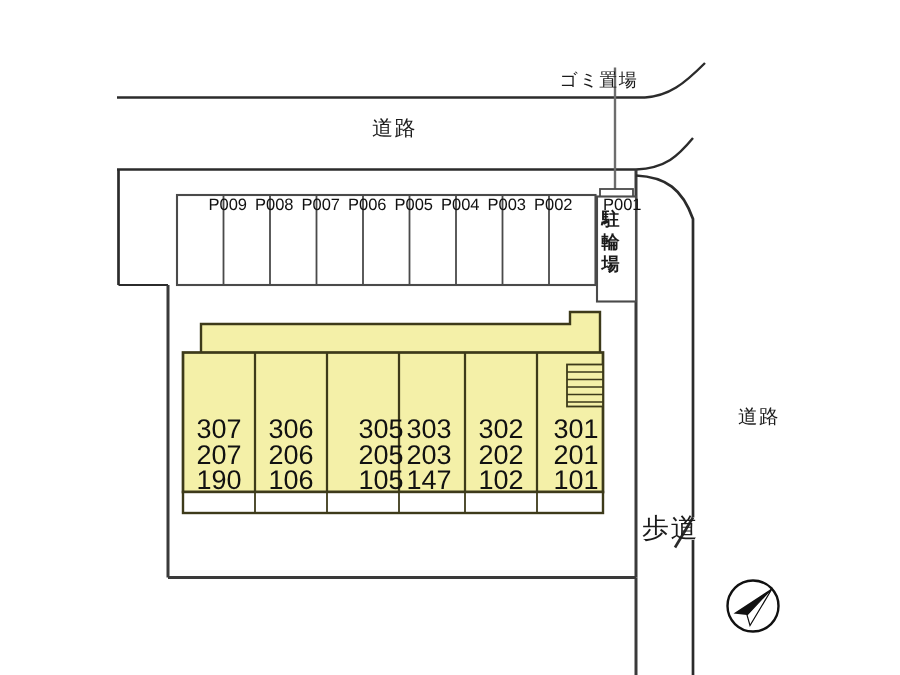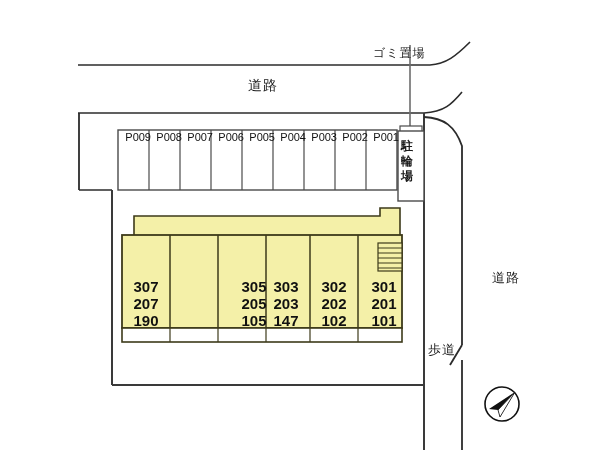--- a/index.html
+++ b/index.html
@@ -45,47 +45,48 @@
   .lbl-gomi {
     left: 373px;
     top: 31px;
     font-size: 12px;
     letter-spacing: 1px;
     margin-top: 16px;
   }
   .lbl-hodou {
     left: 428px;
     top: 343px;
-    font-size: 13px;
+    font-size: 18px;
     letter-spacing: 1px;
   }
   .lbl-chuurin {
     left: 399px;
     top: 139px;
     width: 16px;
     font-size: 12px;
     line-height: 15px;
     text-align: center;
     font-weight: bold;
   }
   .lbl-chuurin span { display: block; }
 
   .pstall-label {
     position: absolute;
     top: 131px;
     width: 32px;
-    text-align: right;
+    text-align: left;
     font-size: 11px;
     color: #111;
+    margin-left: 20px;
   }
   .unit-col {
     position: absolute;
     text-align: center;
-    font-size: 15px;
-    font-weight: bold;
+    font-size: 18px;
+    font-weight: normal;
     color: #111;
     line-height: 17px;
     letter-spacing: 0px;
   }
   .unit-col span { display: block; }
   .compass-wrap {
     position: absolute;
     left: 483px;
     top: 385px;
     width: 38px;
@@ -192,26 +193,31 @@
   </div>
 
   <div class="pstall-label" style="left:119px">P009</div>
   <div class="pstall-label" style="left:150px">P008</div>
   <div class="pstall-label" style="left:181px">P007</div>
   <div class="pstall-label" style="left:212px">P006</div>
   <div class="pstall-label" style="left:243px">P005</div>
   <div class="pstall-label" style="left:274px">P004</div>
   <div class="pstall-label" style="left:305px">P003</div>
   <div class="pstall-label" style="left:336px">P002</div>
-  <div class="pstall-label" style="left:367px">P001</div>
+  <div class="pstall-label" style="left:382px">P001</div>
 
   <div class="unit-col" style="left:122px; top:278px; width:48px;">
     <span>307</span>
     <span>207</span>
     <span>190</span>
+  </div>
+  <div class="unit-col" style="left:170px; top:278px; width:48px;">
+    <span>306</span>
+    <span>206</span>
+    <span>106</span>
   </div>
   <div class="unit-col" style="left:218px; top:278px; width:72px;">
     <span>305</span>
     <span>205</span>
     <span>105</span>
   </div>
   <div class="unit-col" style="left:266px; top:278px; width:40px;">
     <span>303</span>
     <span>203</span>
     <span>147</span>

